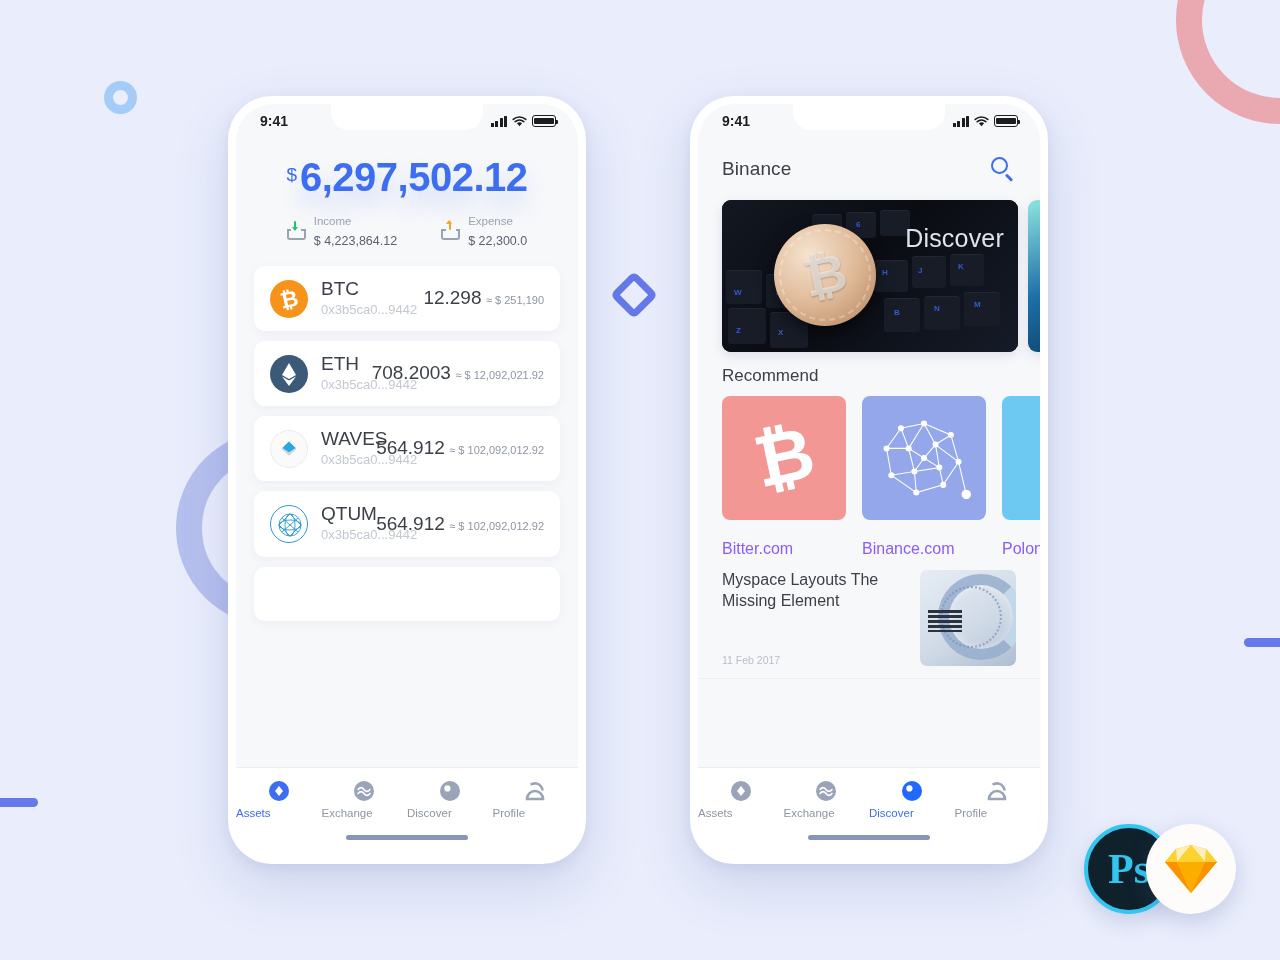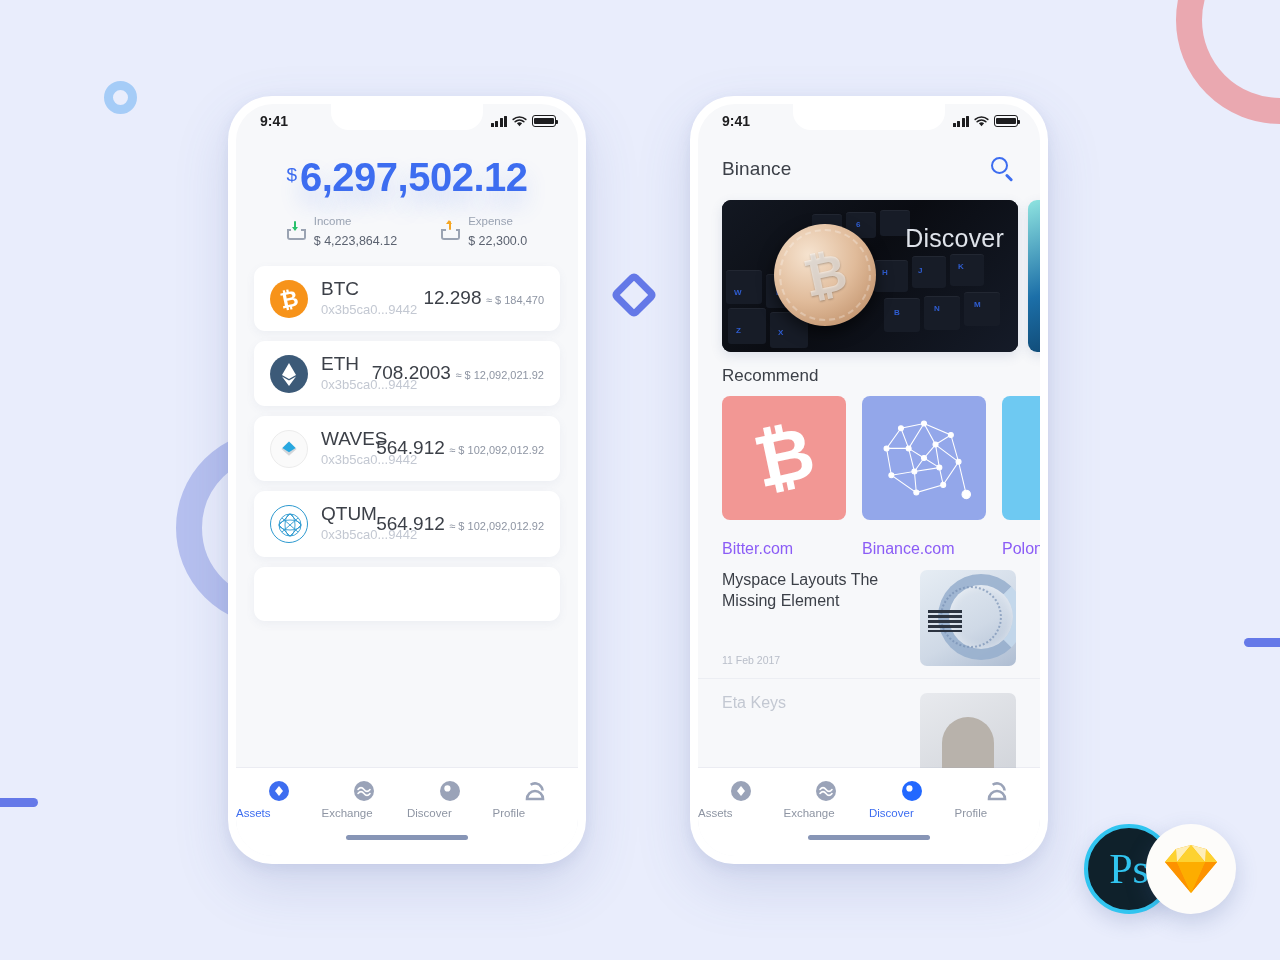--- a/index.html
+++ b/index.html
@@ -315,21 +315,21 @@
           <svg viewBox="0 0 38 38" width="38" height="38">
               <text x="19" y="27" font-size="22" font-weight="bold" fill="#fff" text-anchor="middle" font-family="Liberation Sans, sans-serif" transform="rotate(-12 19 19)">₿</text>
             </svg>
         </span>
         <span class="coin-mid">
           <span class="coin-sym">BTC</span>
           <span class="coin-addr">0x3b5ca0...9442</span>
         </span>
         <span class="coin-right">
           <span class="coin-amt">12.298</span>
-          <span class="coin-fiat">≈ $ 184,470</span>
+          <span class="coin-fiat">≈ $ 251,190</span>
         </span>
       </div>
 
       <div class="asset-card">
         <span class="coin-ico" style="background:#3c5a78;">
           <svg viewBox="0 0 38 38" width="38" height="38">
             <path d="M19 8 L26 20 L19 24 L12 20 Z" fill="#fff"></path>
             <path d="M19 25.4 L26 21.4 L19 31 L12 21.4 Z" fill="#fff"></path>
           </svg>
         </span>
@@ -537,29 +537,20 @@
         <div class="news-title">Myspace Layouts The Missing Element</div>
         <div class="news-date">11 Feb 2017</div>
       </div>
       <div class="news-thumb">
         <span class="ibm-coil"></span>
           <span class="ibm-dots"></span>
           <span class="ibm-mark"></span>
       </div>
     </div>
 
-    <div class="news-item">
-      <div class="news-left">
-        <div class="news-title" style="color:#c3c8d2;">Eta Keys</div>
-        <div class="news-date"></div>
-      </div>
-      <div class="news-thumb news-thumb-2">
-        <span class="avatar-blob"></span>
-      </div>
-    </div>
 
     <div class="tabbar">
       <div class="tab">
         <div class="tab-ico">
           <svg viewBox="0 0 22 22" width="22" height="22">
               <circle cx="11" cy="11" r="10" fill="#9aa3b8"></circle>
               <path d="M11 6 L15 11 L11 16 L7 11 Z" fill="#fff"></path>
             </svg>
         </div>
         <div class="tab-lbl">Assets</div>
@@ -590,21 +581,21 @@
             </svg>
         </div>
         <div class="tab-lbl">Profile</div>
       </div>
       <div class="home-ind"></div>
     </div>
   </div>
 </div>
 
 <div style="position:absolute;left:1084px;top:824px;width:90px;height:90px;border-radius:50%;background:#0f212b;border:4px solid #31c5f0;display:flex;align-items:center;justify-content:center;z-index:4;box-shadow:0 8px 20px rgba(70,90,150,.2);">
-  <span style="font-size:42px;font-weight:normal;color:#31c5f0;font-family:'Liberation Serif',serif;">Ps</span>
+  <span style="font-size:42px;font-weight:bold;color:#31c5f0;font-family:'Liberation Serif',serif;">Ps</span>
 </div>
 <div style="position:absolute;left:1146px;top:824px;width:90px;height:90px;border-radius:50%;background:#fdfcfa;display:flex;align-items:center;justify-content:center;z-index:5;box-shadow:0 8px 22px rgba(70,90,150,.22);">
   <svg width="56" height="52" viewBox="0 0 56 52">
     <path d="M13 6 L28 2 L43 6 L54 19 L28 50 L2 19 Z" fill="#fdb300"></path>
     <path d="M2 19 L28 50 L14 19 Z" fill="#fd9200"></path>
     <path d="M54 19 L28 50 L42 19 Z" fill="#fd9200"></path>
     <path d="M14 19 L28 50 L42 19 Z" fill="#fdad00"></path>
     <path d="M13 6 L2 19 L14 19 Z" fill="#fdd231"></path>
     <path d="M43 6 L54 19 L42 19 Z" fill="#fdd231"></path>
     <path d="M13 6 L28 2 L14 19 Z" fill="#feeeb7"></path>

